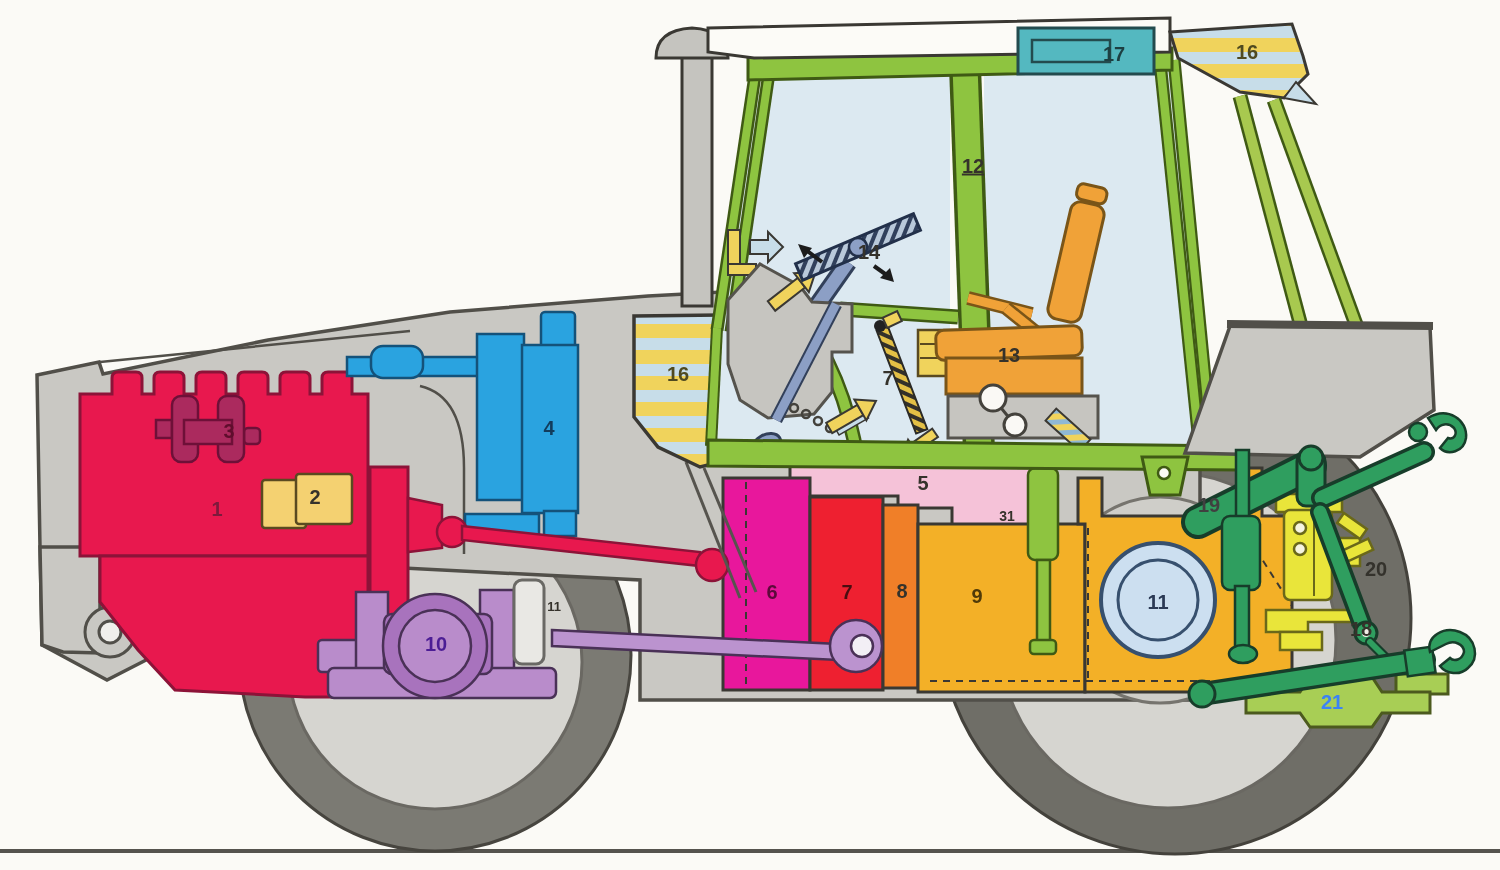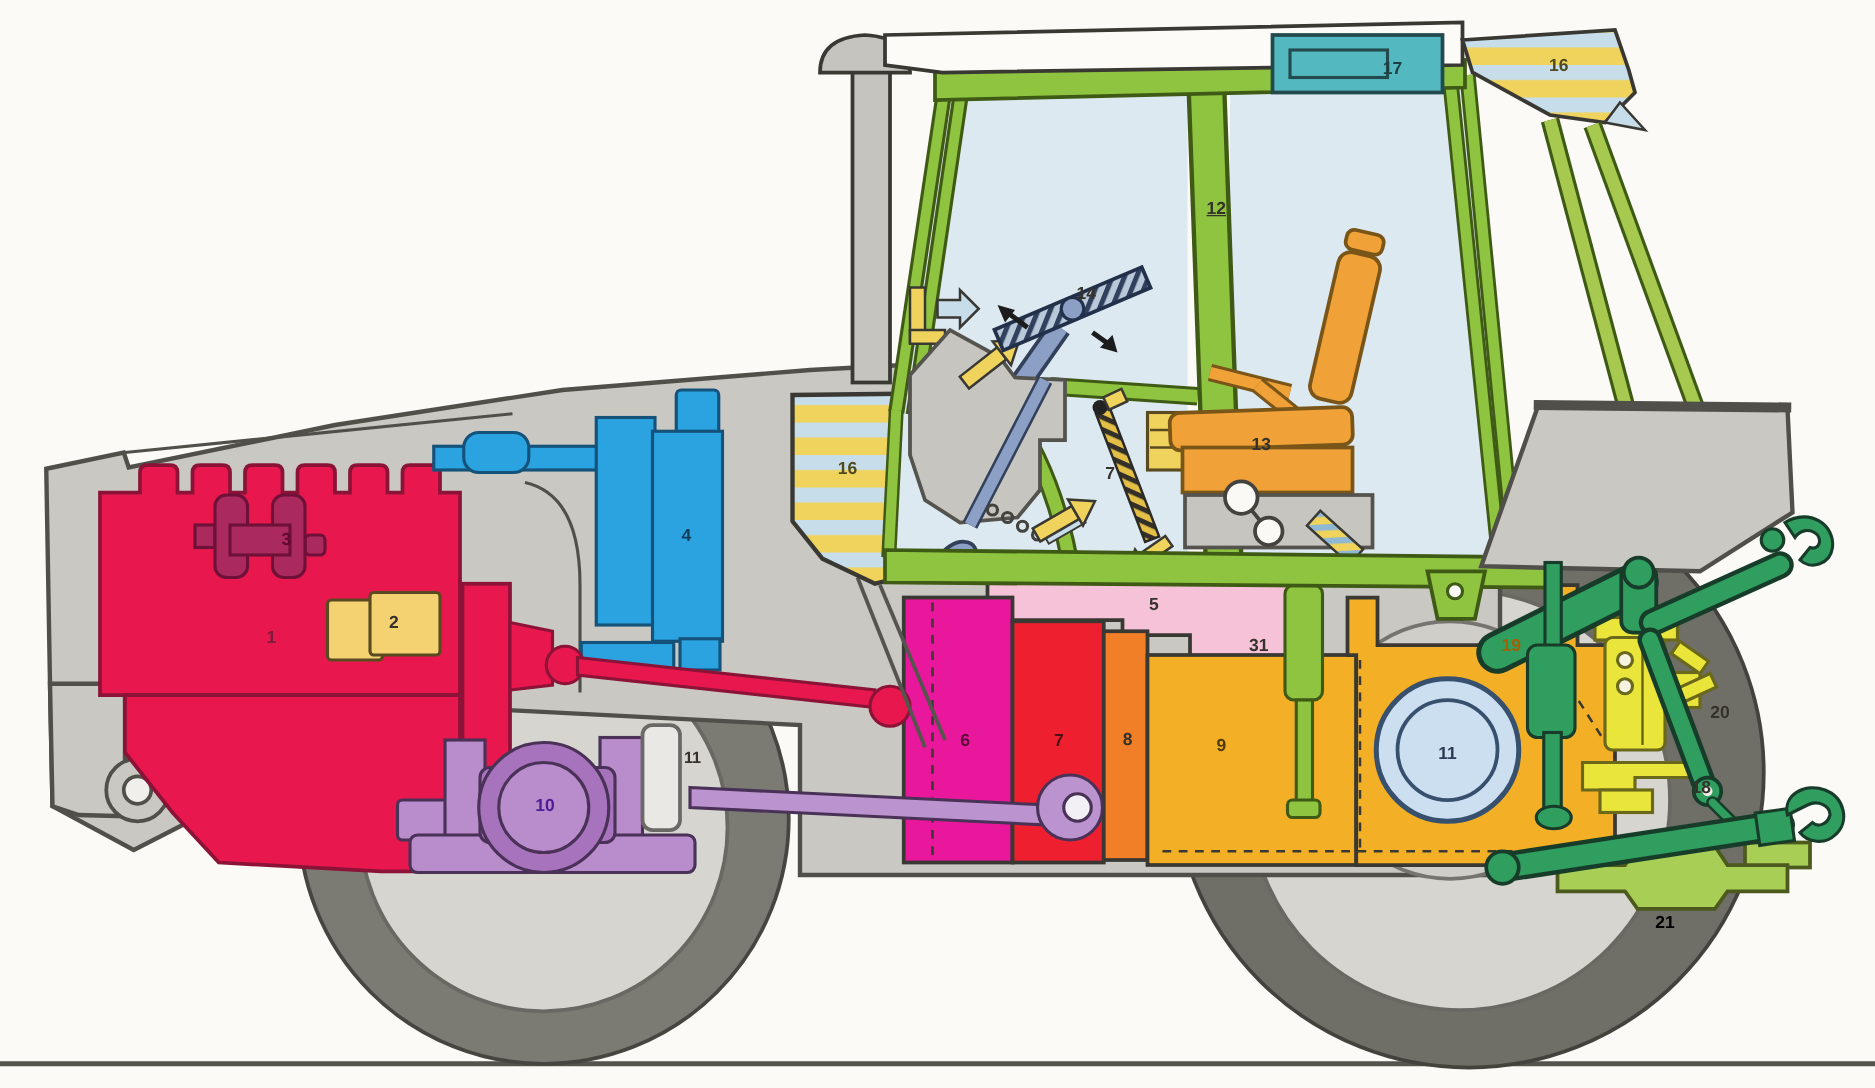--- a/index.html
+++ b/index.html
@@ -1,21 +1,21 @@
 <!DOCTYPE html>
 <html><head>
 <meta charset="utf-8">
 <style>
   html,body{margin:0;padding:0;background:#fbfaf6;}
   .stage{position:relative;width:1500px;height:870px;background:#fbfaf6;overflow:hidden;
          font-family:"Liberation Sans", sans-serif;}
   .stage svg{position:absolute;left:0;top:0;}
   #callouts{position:absolute;left:0;top:0;width:100%;height:100%;pointer-events:none;}
   .callout{position:absolute;transform:translate(-50%,-50%);font-weight:bold;
-           font-size:14px;color:#35322b;font-family:"Liberation Sans",sans-serif;}
+           font-size:20px;color:#35322b;font-family:"Liberation Sans",sans-serif;}
 </style>
 </head>
 <body>
 
 <div class="stage">
 <svg width="1500" height="870" viewBox="0 0 1500 870">
   <defs>
     <pattern id="stripesT" width="14" height="26" patternUnits="userSpaceOnUse">
       <rect width="14" height="26" fill="#f0d35c"></rect>
           <rect width="14" height="12" fill="#c7dde9"></rect>
@@ -332,24 +332,24 @@
       <span class="callout" style="left: 923px; top: 483px;">5</span>
       <span class="callout" style="left: 772px; top: 592px; color: rgb(92, 10, 58);">6</span>
       <span class="callout" style="left: 847px; top: 592px; color: rgb(74, 13, 16);">7</span>
       <span class="callout" style="left: 902px; top: 591px;">8</span>
       <span class="callout" style="left: 977px; top: 596px; color: rgb(79, 58, 8);">9</span>
       <span class="callout" style="left: 436px; top: 644px; color: #4c1d95;">10</span>
       <span class="callout" style="left: 554px; top: 606px; font-size: 13px;">11</span>
       <span class="callout" style="left: 1158px; top: 602px; color: rgb(43, 58, 85);">11</span>
       <span class="callout" style="left: 973px; top: 166px; text-decoration: underline;">12</span>
       <span class="callout" style="left: 1009px; top: 355px;">13</span>
-      <span class="callout" style="left: 869px; top: 234px;">14</span>
+      <span class="callout" style="left: 869px; top: 252px;">14</span>
       <span class="callout" style="left: 888px; top: 378px;">7</span>
       <span class="callout" style="left: 678px; top: 374px; color: rgb(79, 74, 32);">16</span>
       <span class="callout" style="left: 1247px; top: 52px; color: rgb(79, 74, 32);">16</span>
       <span class="callout" style="left: 1114px; top: 54px; color: rgb(29, 63, 66);">17</span>
       <span class="callout" style="left: 1327px; top: 629px; margin-left: 34px;">18</span>
-      <span class="callout" style="left: 1209px; top: 516px; color: #a16207;">19</span>
+      <span class="callout" style="left: 1209px; top: 505px; color: #404040;">19</span>
       <span class="callout" style="left: 1376px; top: 569px; color: rgb(52, 50, 44);">20</span>
-      <span class="callout" style="left: 1332px; top: 702px; color: #000000; margin-top: 35px;">21</span>
+      <span class="callout" style="left: 1332px; top: 702px; color: #3b82f6;">21</span>
       <span class="callout" style="left: 1007px; top: 516px; font-size: 14px;">31</span>
     </div>
 </div>
 
 </body></html>

